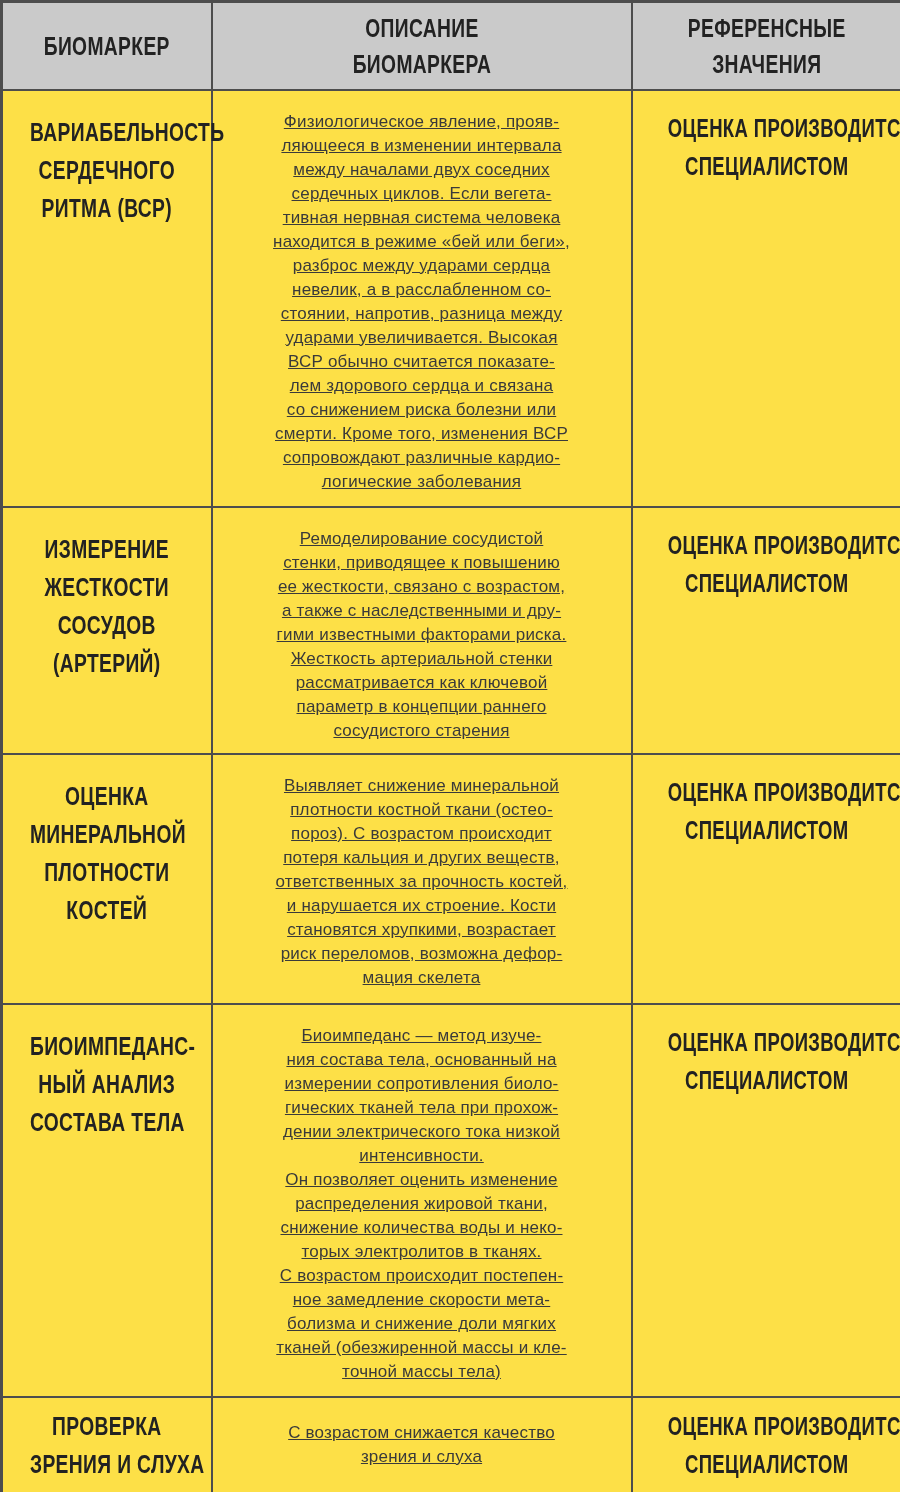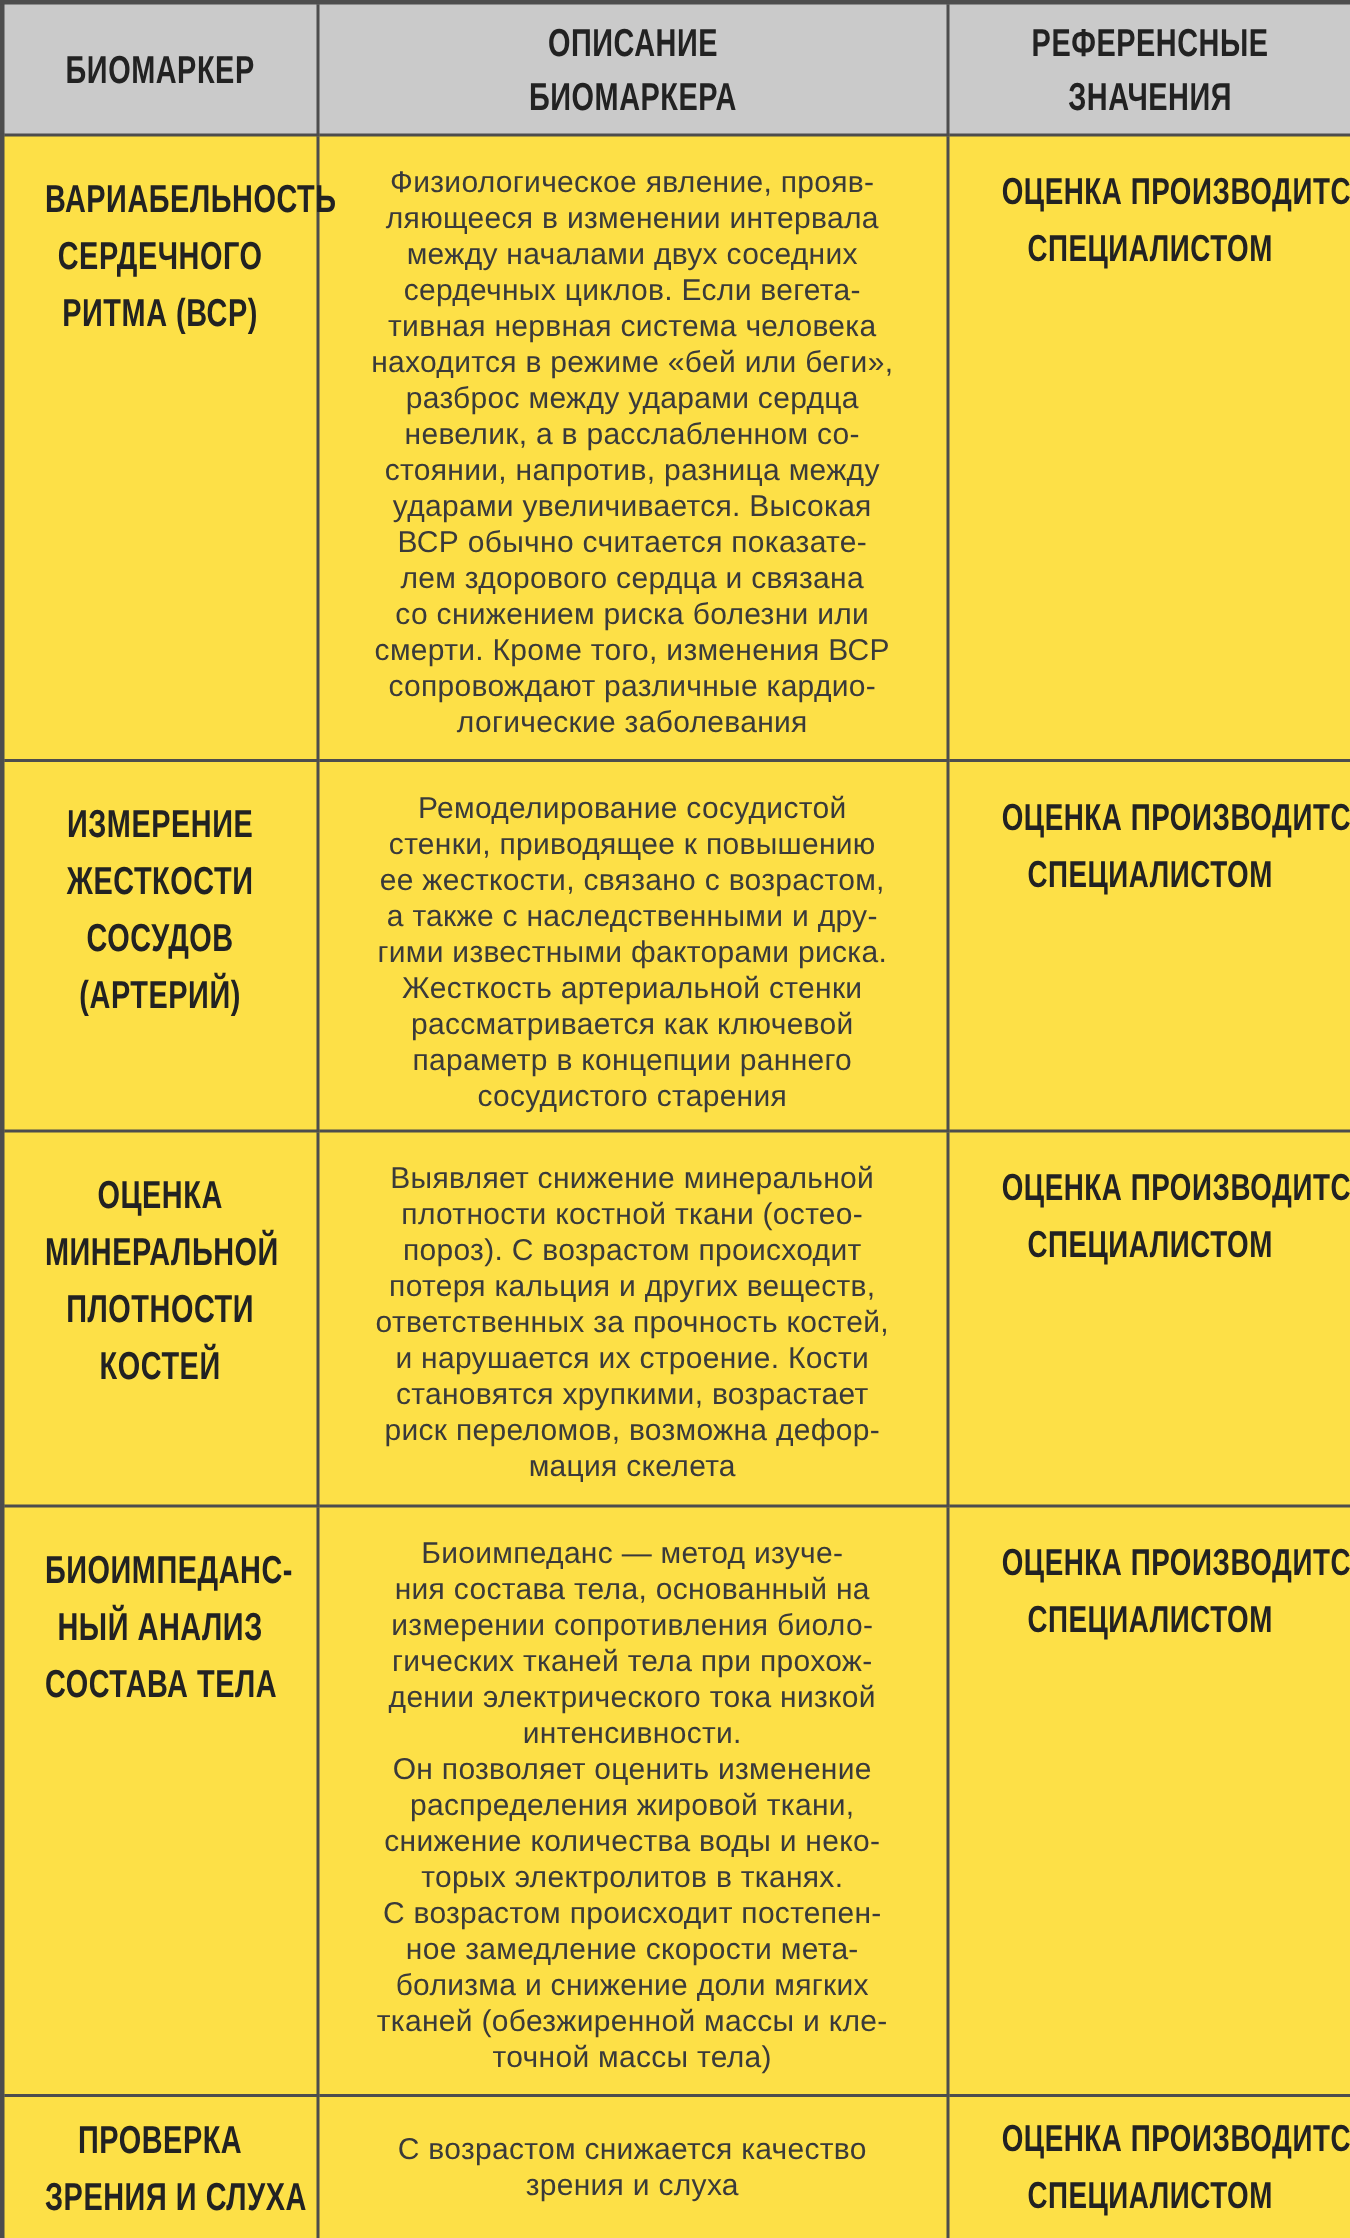--- a/index.html
+++ b/index.html
@@ -46,24 +46,25 @@
 
   td.bio-cell { padding-top: 22px; }
   td.ref-cell { padding-top: 18px; }
   td.desc-cell { padding: 19px 10px 10px 10px; }
   tr.last td.bio-cell, tr.last td.ref-cell { padding-top: 0; }
   tr.last td.desc-cell { padding: 12px 10px; }
 
   .desc-text {
     display: block;
     white-space: pre-line;
-    font-size: 20px;
+    font-size: 17px;
     line-height: 24px;
     letter-spacing: 0.2px;
     color: #3a3a3a;
+    text-decoration: underline;
   }
 
   
   tr.hdr { height: 88px; }
   tr.r0 { height: 417px; }
   tr.r1 { height: 247px; }
   tr.r2 { height: 250px; }
   tr.r3 { height: 393px; }
   tr.r4 { height: 97px; }
 </style>

